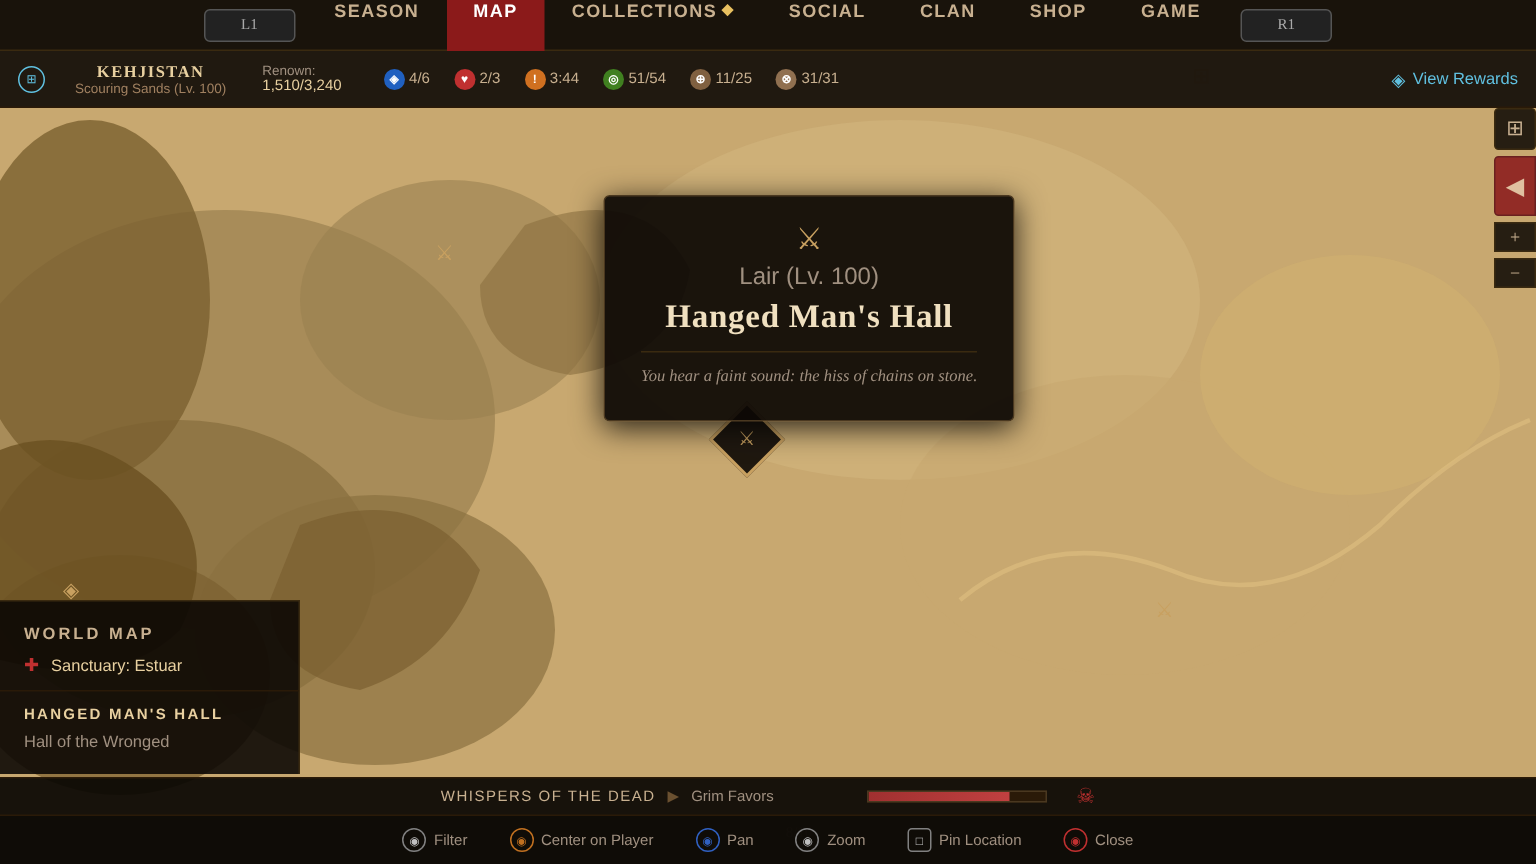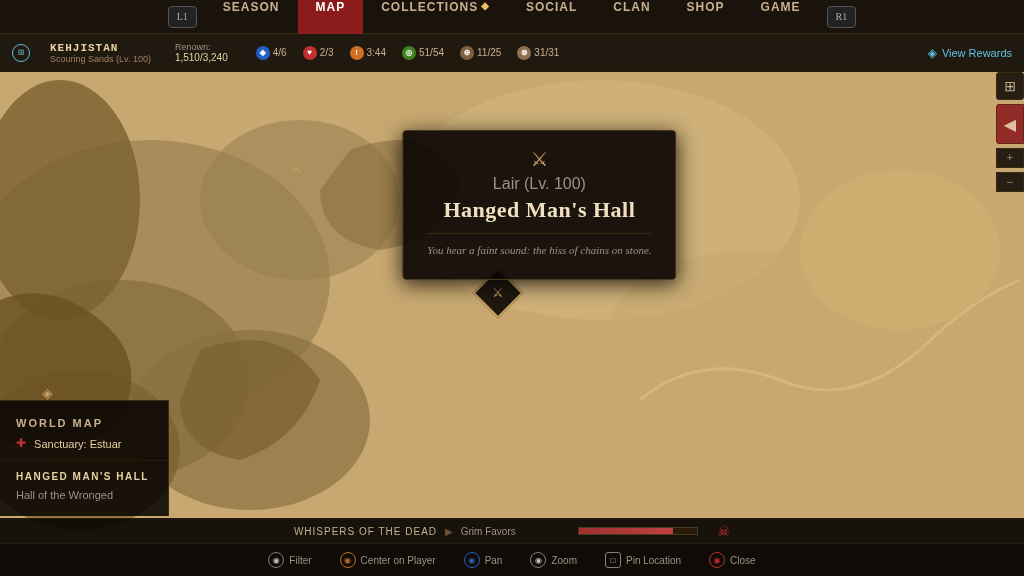--- a/index.html
+++ b/index.html
@@ -68,21 +68,21 @@
       font-size: 10px;
       margin-left: 3px;
     }
 
     .nav-l1, .nav-r1 {
       background: #222;
       border: 1px solid #555;
       border-radius: 4px;
       color: #aaa;
       font-size: 10px;
-      padding: 2px 8px;
+      padding: 2px 24px;
       height: 22px;
       display: flex;
       align-items: center;
       margin: 0 8px;
     }
 
     
     #info-bar {
       position: absolute;
       top: 34px; left: 0; right: 0;
@@ -100,22 +100,23 @@
       display: flex;
       flex-direction: column;
       margin-right: 8px;
     }
 
     .region-name {
       color: #e8d0a0;
       font-size: 11px;
       font-weight: bold;
       letter-spacing: 1px;
-      font-family: Liberation Mono, monospace;
+      font-family: Liberation Serif, serif;
       text-transform: uppercase;
+      text-align: center;
     }
 
     .region-sub {
       color: #a08060;
       font-size: 9px;
       font-family: 'Arial', sans-serif;
     }
 
     .renown-info {
       display: flex;
@@ -249,21 +250,21 @@
       position: absolute;
       color: #c8a060;
       font-size: 14px;
     }
 
     
     #left-panel {
       position: absolute;
       bottom: 60px;
       left: 0;
-      width: 169px;
+      width: 200px;
       background: rgba(8,5,2,0.88);
       border-right: 1px solid #3a2a10;
       border-top: 1px solid #3a2a10;
       z-index: 100;
       padding: 12px 0;
     }
 
     .left-panel-title {
       color: #c8b090;
       font-size: 11px;

